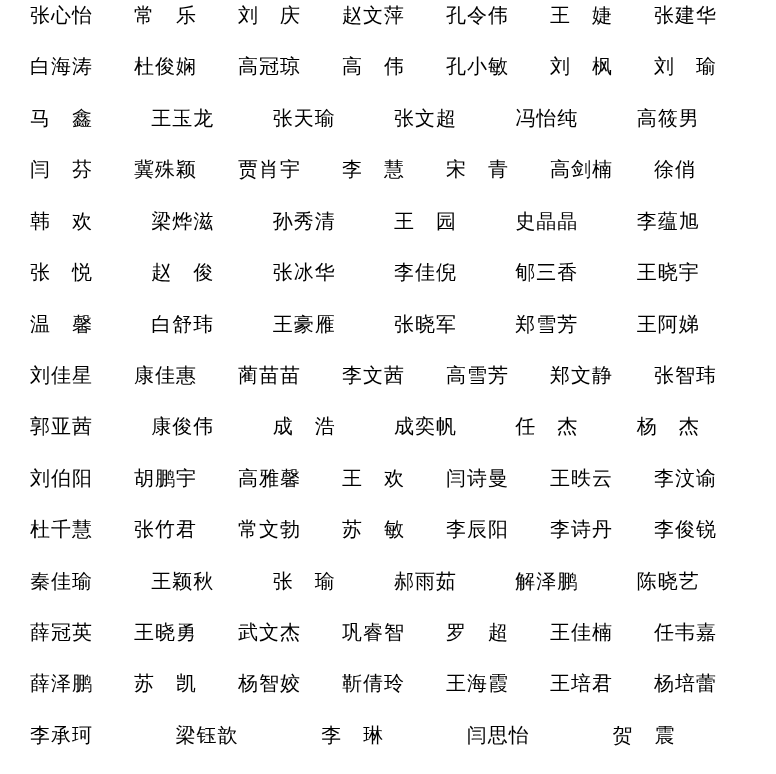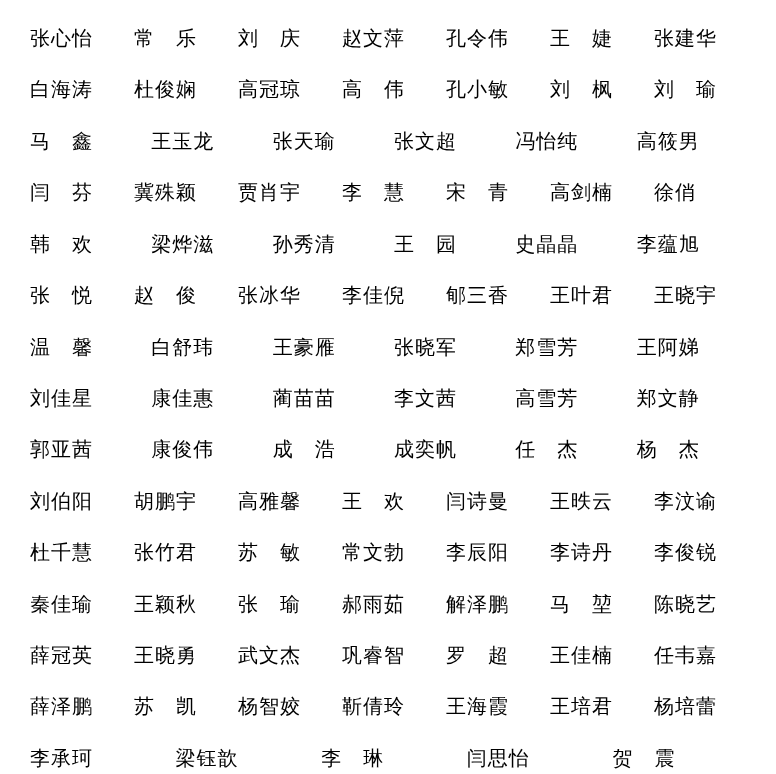--- a/index.html
+++ b/index.html
@@ -22,21 +22,21 @@
     top: 2px;
     right: 18px;
     bottom: 2px;
     display: flex;
     flex-direction: column;
     justify-content: space-between;
   }
   .row {
     display: flex;
     flex-direction: row;
-    align-items: flex-end;
+    align-items: flex-start;
     height: 50px;
   }
   .cell {
     flex: 1 1 0;
     font-size: 20px;
     letter-spacing: 1px;
     white-space: nowrap;
     text-align: left;
     color: #000000;
   }
@@ -88,38 +88,38 @@
         <span class="cell">王　园</span>
         <span class="cell">史晶晶</span>
         <span class="cell">李蕴旭</span>
       </div>
       <div class="row">
         <span class="cell">张　悦</span>
         <span class="cell">赵　俊</span>
         <span class="cell">张冰华</span>
         <span class="cell">李佳倪</span>
         <span class="cell">郇三香</span>
-        <span class="cell">王叶君</span>
         <span class="cell">王晓宇</span>
       </div>
       <div class="row">
         <span class="cell">温　馨</span>
         <span class="cell">白舒玮</span>
         <span class="cell">王豪雁</span>
         <span class="cell">张晓军</span>
         <span class="cell">郑雪芳</span>
         <span class="cell">王阿娣</span>
       </div>
       <div class="row">
         <span class="cell">刘佳星</span>
         <span class="cell">康佳惠</span>
         <span class="cell">蔺苗苗</span>
         <span class="cell">李文茜</span>
         <span class="cell">高雪芳</span>
         <span class="cell">郑文静</span>
+        <span class="cell">张智玮</span>
       </div>
       <div class="row">
         <span class="cell">郭亚茜</span>
         <span class="cell">康俊伟</span>
         <span class="cell">成　浩</span>
         <span class="cell">成奕帆</span>
         <span class="cell">任　杰</span>
         <span class="cell">杨　杰</span>
       </div>
       <div class="row">
@@ -127,33 +127,32 @@
         <span class="cell">胡鹏宇</span>
         <span class="cell">高雅馨</span>
         <span class="cell">王　欢</span>
         <span class="cell">闫诗曼</span>
         <span class="cell">王昳云</span>
         <span class="cell">李汶谕</span>
       </div>
       <div class="row">
         <span class="cell">杜千慧</span>
         <span class="cell">张竹君</span>
+        <span class="cell">常文勃</span>
         <span class="cell">苏　敏</span>
-        <span class="cell">常文勃</span>
         <span class="cell">李辰阳</span>
         <span class="cell">李诗丹</span>
         <span class="cell">李俊锐</span>
       </div>
       <div class="row">
         <span class="cell">秦佳瑜</span>
         <span class="cell">王颖秋</span>
         <span class="cell">张　瑜</span>
         <span class="cell">郝雨茹</span>
         <span class="cell">解泽鹏</span>
-        <span class="cell">马　堃</span>
         <span class="cell">陈晓艺</span>
       </div>
       <div class="row">
         <span class="cell">薛冠英</span>
         <span class="cell">王晓勇</span>
         <span class="cell">武文杰</span>
         <span class="cell">巩睿智</span>
         <span class="cell">罗　超</span>
         <span class="cell">王佳楠</span>
         <span class="cell">任韦嘉</span>

